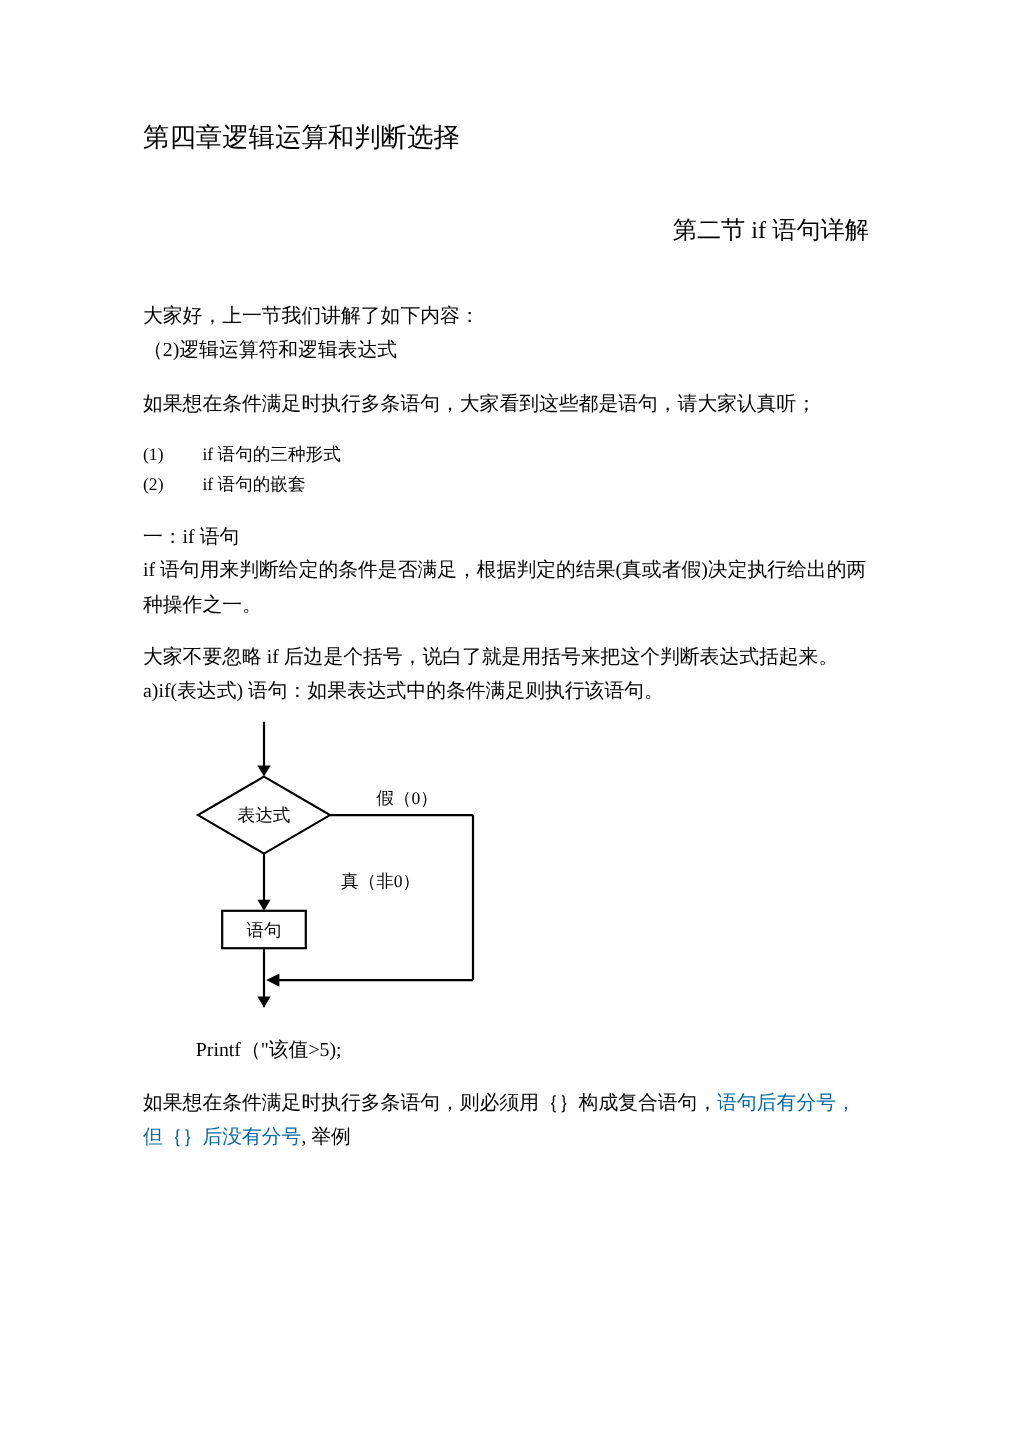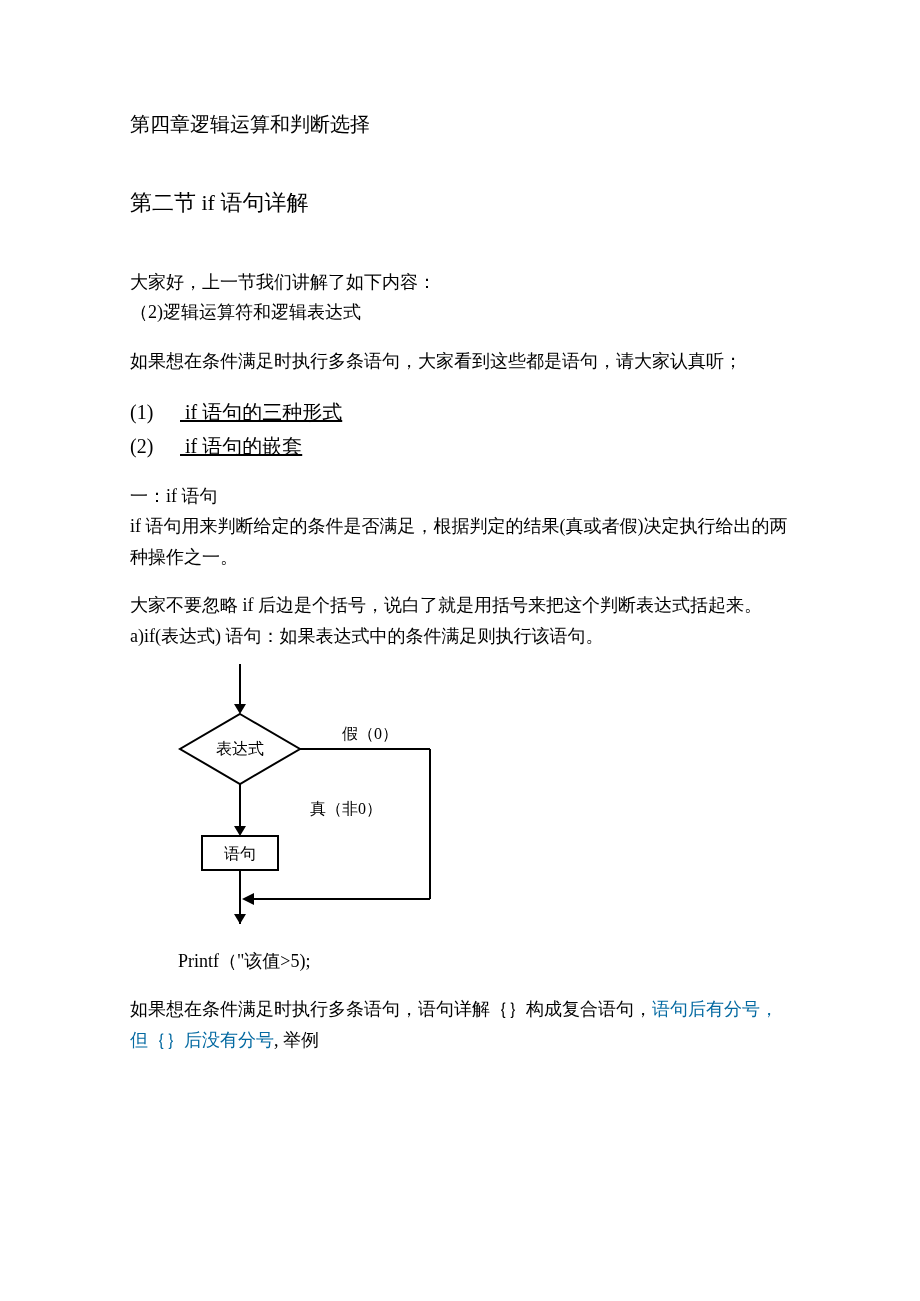--- a/index.html
+++ b/index.html
@@ -8,43 +8,43 @@
     background: #fff;
     font-family: "SimSun", "宋体", serif;
     color: #000;
     width: 920px;
   }
   .page {
     padding: 110px 130px 60px 130px;
     box-sizing: border-box;
   }
   .chapter-title {
-    font-size: 20px;
+    font-size: 24px;
     font-weight: 400;
     margin-bottom: 50px;
     line-height: 1.4;
   }
   .section-title {
     font-size: 22px;
     font-weight: 400;
     margin-bottom: 48px;
     line-height: 1.4;
+    text-align: right;
   }
   .para {
     font-size: 18px;
     line-height: 1.7;
     margin: 0;
   }
   .para-block {
     margin-bottom: 18px;
   }
   .list-item {
-    font-size: 20px;
+    font-size: 16px;
     line-height: 1.7;
-    text-decoration: underline;
   }
   .list-item .num {
     display: inline-block;
     width: 50px;
   }
   .diagram {
     margin: 12px 0 18px 40px;
   }
   .code-indent {
     padding-left: 48px;
@@ -113,16 +113,16 @@
       <text x="70" y="195" font-size="16" text-anchor="middle" font-family="SimSun">语句</text>
 
       <line x1="70" y1="206" x2="70" y2="260" stroke="#000" stroke-width="2"></line>
       <polygon points="70,260 64,250 76,250" fill="#000"></polygon>
     </svg>
   </div>
 
   <p class="para code-indent">Printf（"该值&gt;5);</p>
 
   <p class="para" style="margin-top:18px;">
-    <span>如果想在条件满足时执行多条语句，语句详解｛｝构成复合语句，</span><span class="red">语句后有分号，但｛｝后没有分号</span><span>, 举例</span>
+    <span>如果想在条件满足时执行多条语句，则必须用｛｝构成复合语句，</span><span class="red">语句后有分号，但｛｝后没有分号</span><span>, 举例</span>
   </p>
 
 </div>
 
 </body></html>

